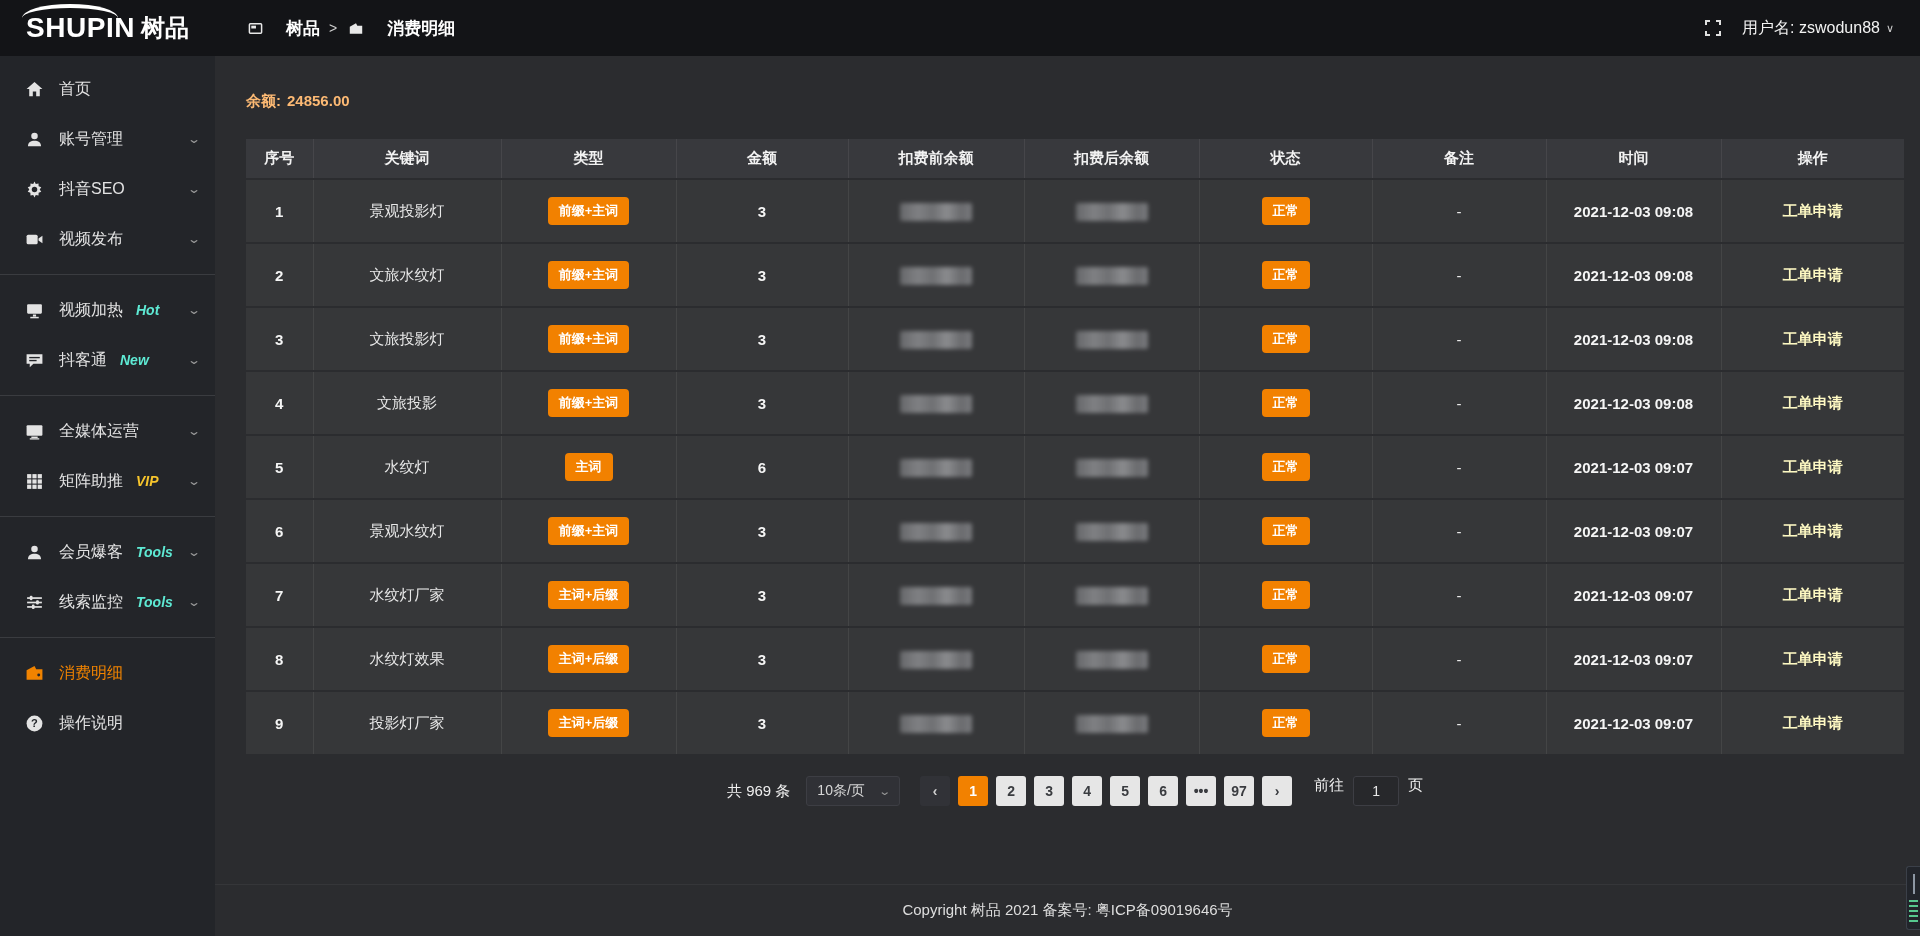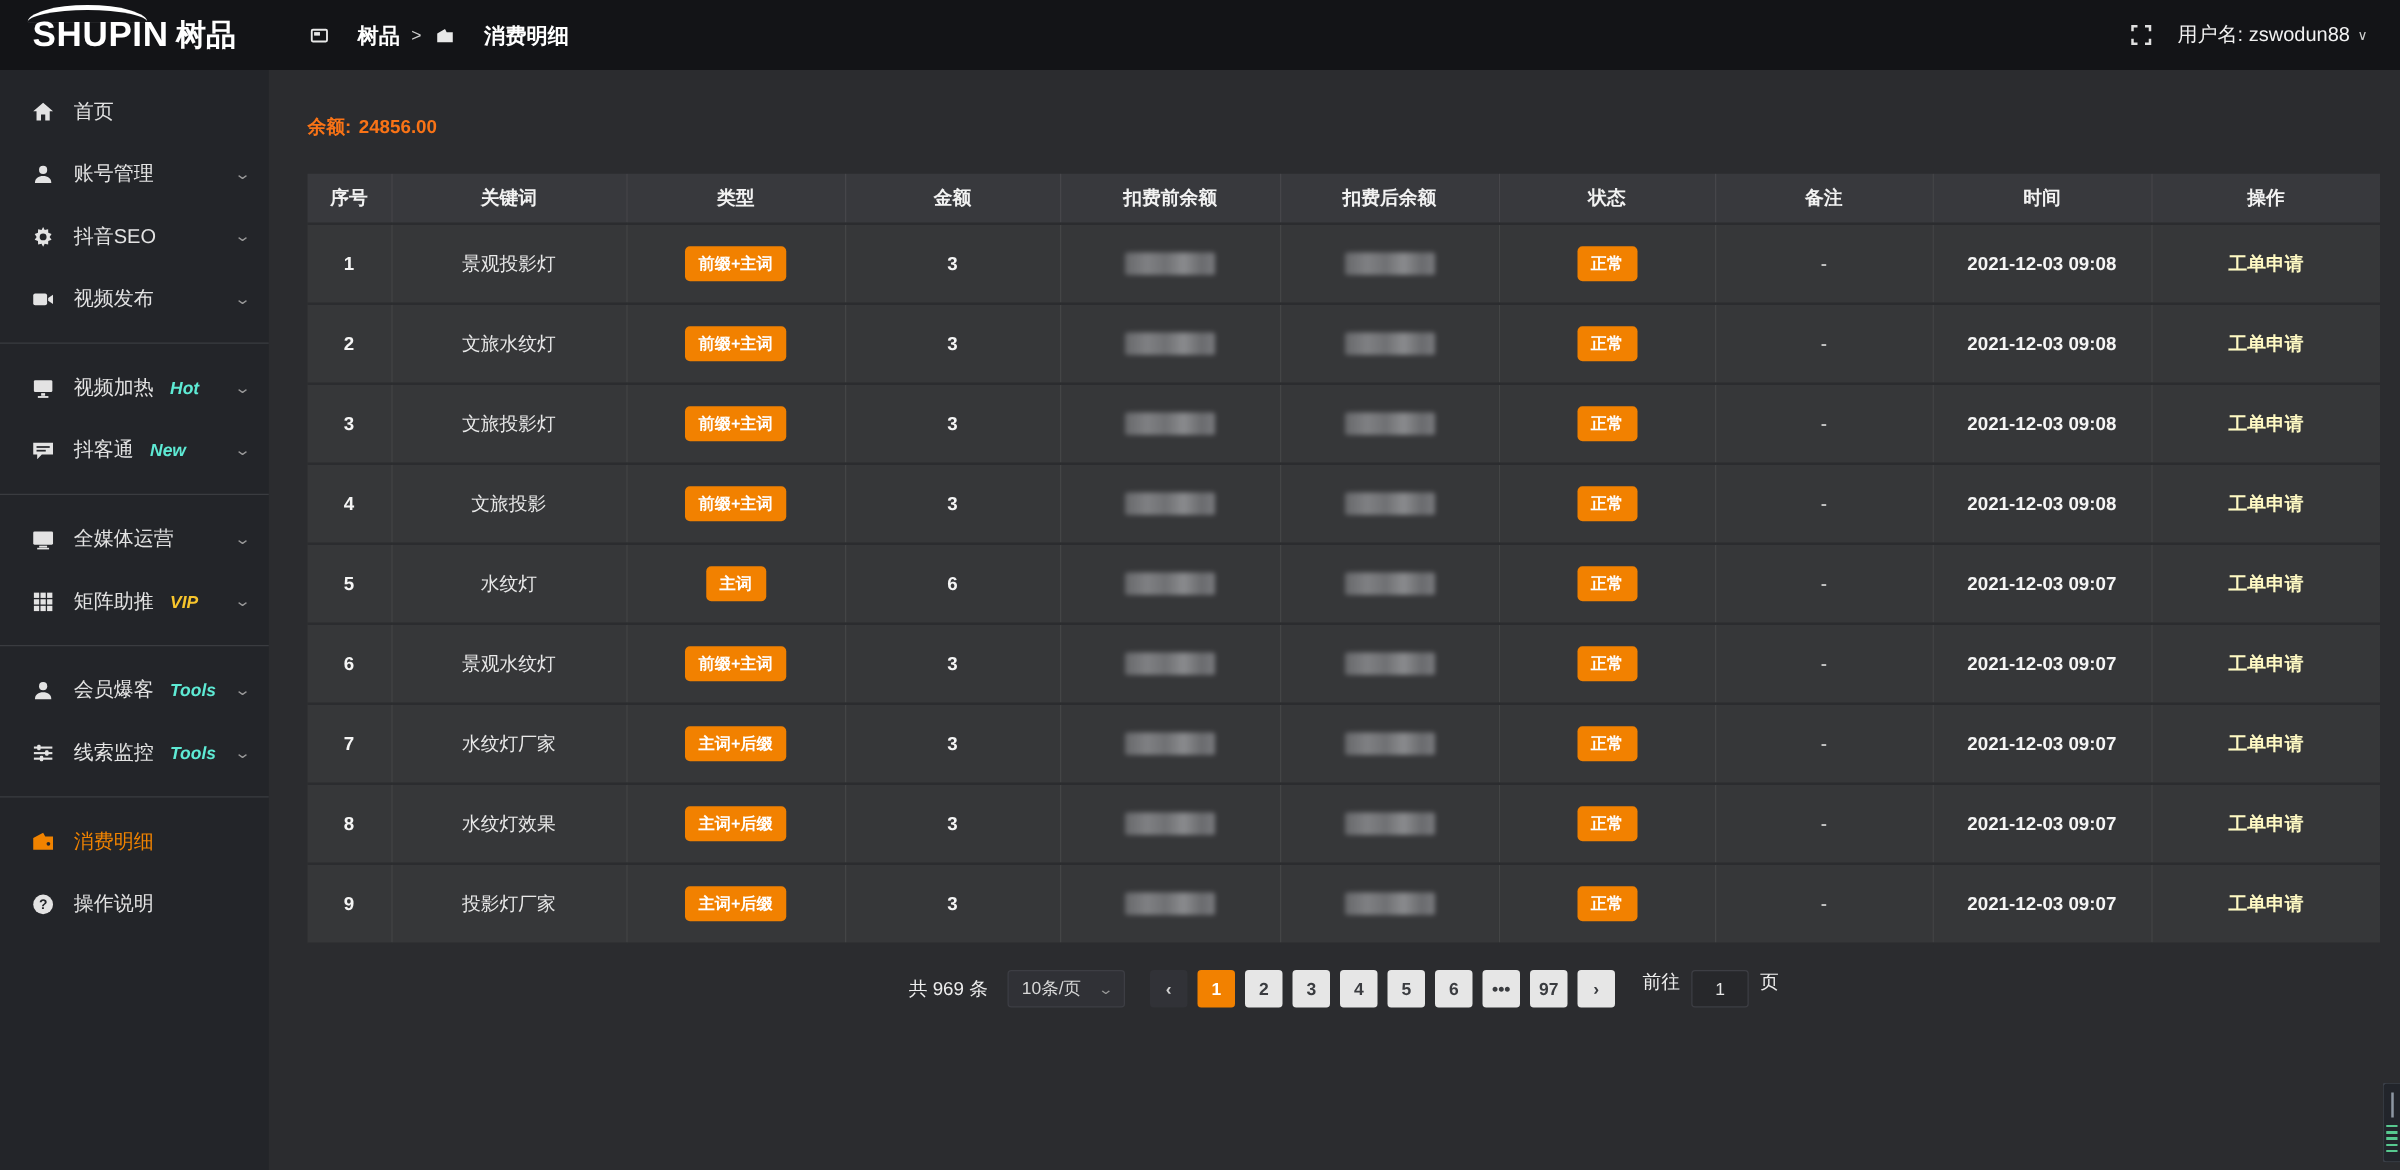--- a/index.html
+++ b/index.html
@@ -35,21 +35,21 @@
   .menu-item.active { color:#f08300; }
   .mi-icon { width:20px; height:20px; margin-right:15px; display:flex;
     align-items:center; justify-content:center; flex:0 0 20px; }
   .mi-label { white-space:nowrap; }
   .mi-tag { font-style:italic; font-weight:bold; font-size:14px; margin-left:13px; }
   .tag-red { color:#5eead4; } .tag-gold { color:#f7c52c; }
   .mi-chevron { margin-left:auto; color:#9a9a9a; font-size:12px; transform:scaleX(1.4); }
   .menu-divider { height:1px; background:#3a3c40; margin:10px 0; }
   
   .content { position:absolute; left:215px; top:56px; right:0; bottom:0; background:#2b2c2f; }
-  .balance { padding:36px 0 0 31px; font-size:15px; font-weight:bold; color:#f97316; }
+  .balance { padding:36px 0 0 31px; font-size:15px; font-weight:bold; color:#fdba74; }
   .balance b { margin-left:6px; }
   .table-wrap { margin:28px 0 0 31px; width:1658px; }
   table { border-collapse:collapse; width:100%; table-layout:fixed; }
   th { height:40px; background:#38393d; font-size:15px; font-weight:bold; color:#f2f2f2;
     border-right:1px solid rgba(255,255,255,0.07); border-bottom:2px solid #2b2c2f; }
   th:last-child { border-right:none; }
   td { height:64px; background:#363739; text-align:center; font-size:15px; color:#e8e8e8;
     border-right:1px solid rgba(255,255,255,0.07); border-bottom:2px solid #2b2c2f; }
   td:last-child { border-right:none; }
   .td-strong { font-weight:bold; color:#f5f5f5; }
@@ -443,18 +443,21 @@
         <span class="pg-btn pg-num">97</span>
       </span>
     <span class="pg-btn pg-next">›</span>
     <span class="pg-goto">
       <span>前往</span>
       <input class="pg-input" value="1" style="">
       <span>页</span>
     </span>
   </div>
 
+  <div class="footer">
+    <span>Copyright 树品 2021 备案号: 粤ICP备09019646号</span>
+  </div>
 </div>
 
 <div class="side-widget">
   <div class="sw-line"></div>
   <div class="sw-stripes"></div>
 </div>
 
 </body></html>

